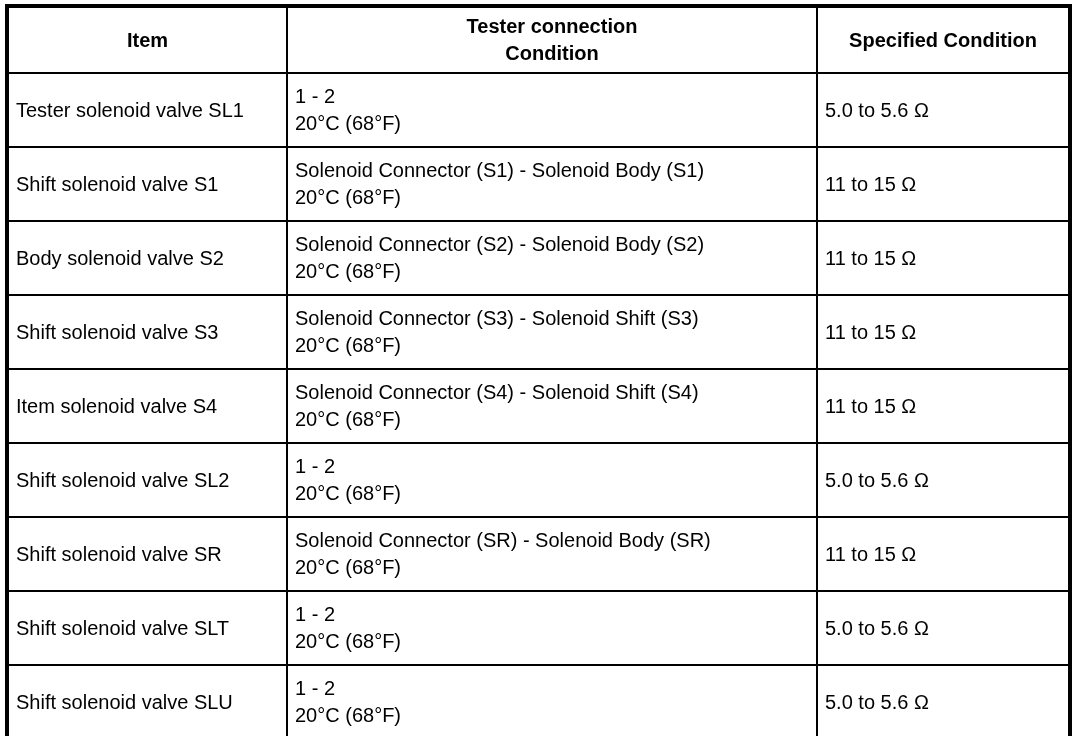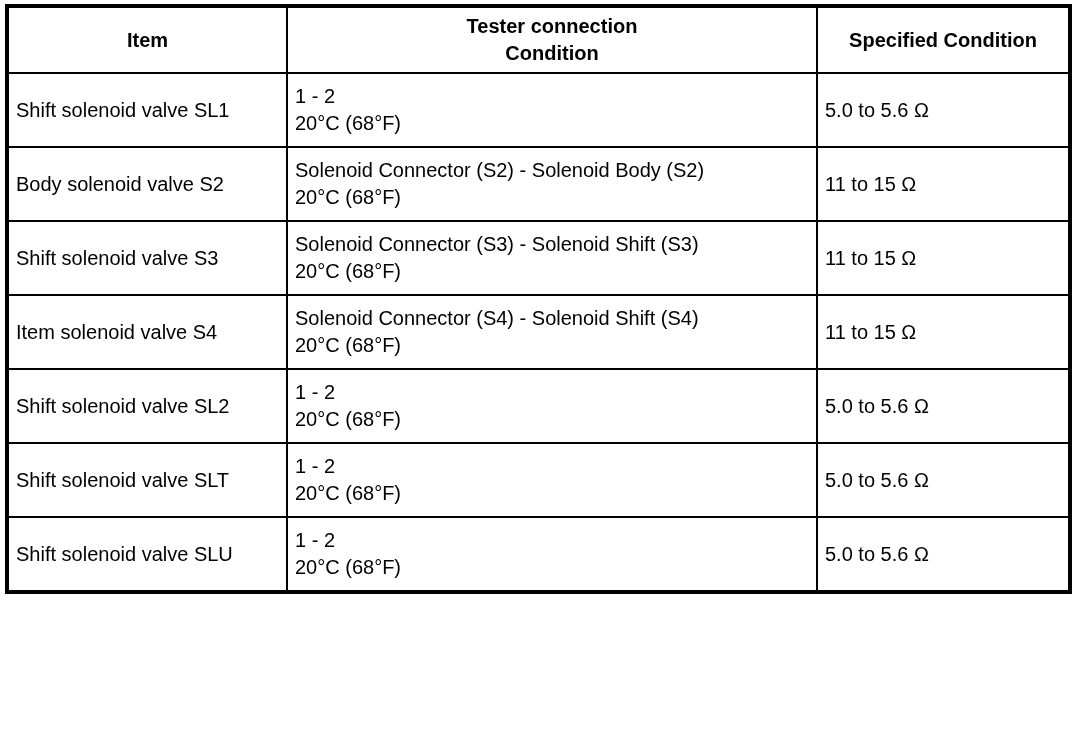--- a/index.html
+++ b/index.html
@@ -56,26 +56,34 @@
       <th>Item</th>
       <th class="two-line">
         <div>Tester connection</div>
         <div>Condition</div>
       </th>
       <th>Specified Condition</th>
     </tr>
   </thead>
   <tbody>
     <tr>
-      <td>Shift solenoid valve SL1</td>
+      <td>Tester solenoid valve SL1</td>
       <td class="two-line">
         <div>1 - 2</div>
         <div>20°C (68°F)</div>
       </td>
       <td>5.0 to 5.6 Ω</td>
+    </tr>
+    <tr>
+      <td>Shift solenoid valve S1</td>
+      <td class="two-line">
+        <div>Solenoid Connector (S1) - Solenoid Body (S1)</div>
+        <div>20°C (68°F)</div>
+      </td>
+      <td>11 to 15 Ω</td>
     </tr>
     <tr>
       <td>Body solenoid valve S2</td>
       <td class="two-line">
         <div>Solenoid Connector (S2) - Solenoid Body (S2)</div>
         <div>20°C (68°F)</div>
       </td>
       <td>11 to 15 Ω</td>
     </tr>
     <tr>
@@ -96,20 +104,28 @@
     </tr>
     <tr>
       <td>Shift solenoid valve SL2</td>
       <td class="two-line">
         <div>1 - 2</div>
         <div>20°C (68°F)</div>
       </td>
       <td>5.0 to 5.6 Ω</td>
     </tr>
     <tr>
+      <td>Shift solenoid valve SR</td>
+      <td class="two-line">
+        <div>Solenoid Connector (SR) - Solenoid Body (SR)</div>
+        <div>20°C (68°F)</div>
+      </td>
+      <td>11 to 15 Ω</td>
+    </tr>
+    <tr>
       <td>Shift solenoid valve SLT</td>
       <td class="two-line">
         <div>1 - 2</div>
         <div>20°C (68°F)</div>
       </td>
       <td>5.0 to 5.6 Ω</td>
     </tr>
     <tr>
       <td>Shift solenoid valve SLU</td>
       <td class="two-line">

